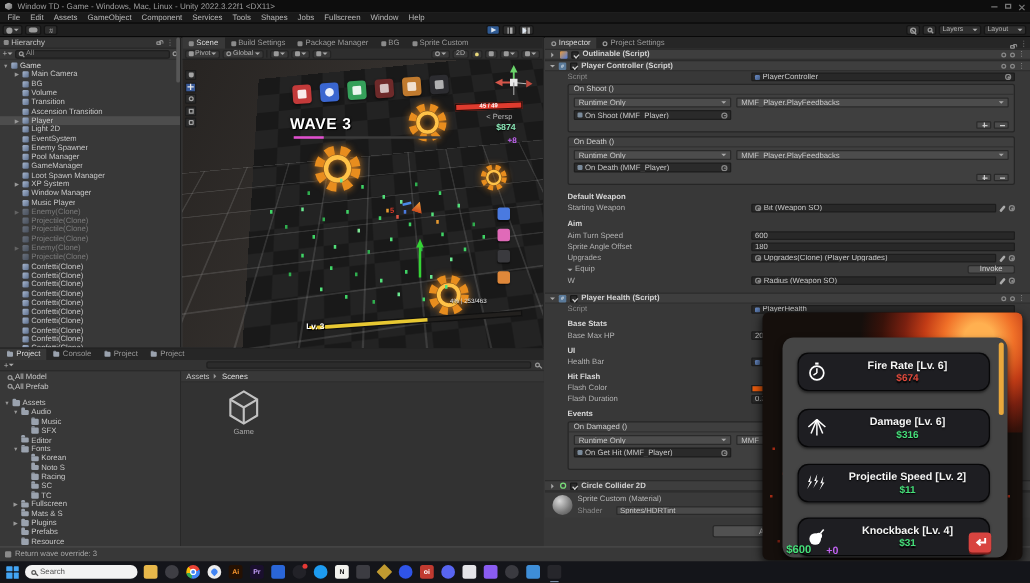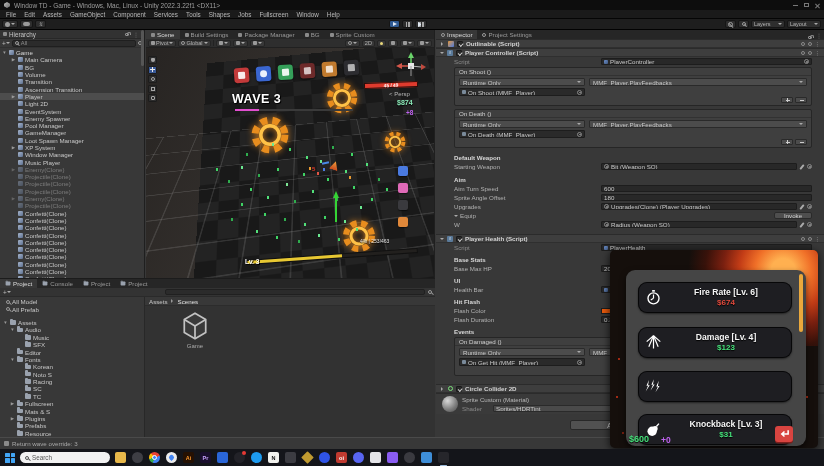--- a/index.html
+++ b/index.html
@@ -1162,47 +1162,51 @@
           <g stroke="#fff" stroke-width="1.4" fill="none">
             <line x1="10" y1="2" x2="10" y2="17"></line>
                 <line x1="10" y1="2" x2="4.5" y2="15"></line>
             <line x1="10" y1="2" x2="15.5" y2="15"></line>
                 <line x1="10" y1="2" x2="2" y2="9"></line>
             <line x1="10" y1="2" x2="18" y2="9"></line>
           </g>
         </svg>
           </span>
         <span class="card-text">
-          <div class="card-title">Damage [Lv. 4]</div>
-          <div class="card-price" style="color: rgb(70, 224, 122);">$123</div>
+          <div class="card-title">Damage [Lv. 6]</div>
+          <div class="card-price" style="color: rgb(70, 224, 122);">$316</div>
         </span>
       </div>
 
       <div class="card" style="top:101px;">
         <span class="card-icon">
             <svg width="18" height="17" viewBox="0 0 22 20">
           <g fill="#fff">
                 <polygon points="6,2 3,9 5,9 2,16 7,8.5 5,8.5"></polygon>
           <polygon points="12,1 9,8 11,8 8,15 13,7.5 11,7.5"></polygon>
           <polygon points="18,3 15,10 17,10 14,17 19,9.5 17,9.5"></polygon>
               </g>
         </svg>
           </span>
+        <span class="card-text">
+          <div class="card-title">Projectile Speed [Lv. 2]</div>
+          <div class="card-price" style="color: rgb(70, 224, 122);">$11</div>
+        </span>
       </div>
 
       <div class="card" style="top:144px;">
         <span class="card-icon">
             <svg width="18" height="17" viewBox="0 0 20 20">
           <circle cx="9" cy="12" r="5.5" fill="#fff"></circle>
           <circle cx="12.5" cy="9" r="3" fill="#fff"></circle>
           <line x1="14" y1="6.5" x2="17" y2="3" stroke="#fff" stroke-width="1.5"></line>
         </svg>
           </span>
         <span class="card-text">
-          <div class="card-title">Knockback [Lv. 3]</div>
+          <div class="card-title">Knockback [Lv. 4]</div>
           <div class="card-price" style="color: rgb(70, 224, 122);">$31</div>
         </span>
       </div>
 
       <span class="omoney" style="color: rgb(70, 224, 122);">$600</span>
       <span class="ogain" style="color: rgb(192, 99, 240);">+0</span>
       <span class="enterbtn">
         <svg width="11" height="10" viewBox="0 0 12 11">
           <path d="M10 1.5 V5.5 H3.5 M6 2.8 L3 5.5 L6 8.2" fill="none" stroke="#fff" stroke-width="1.7"></path>
         </svg>

